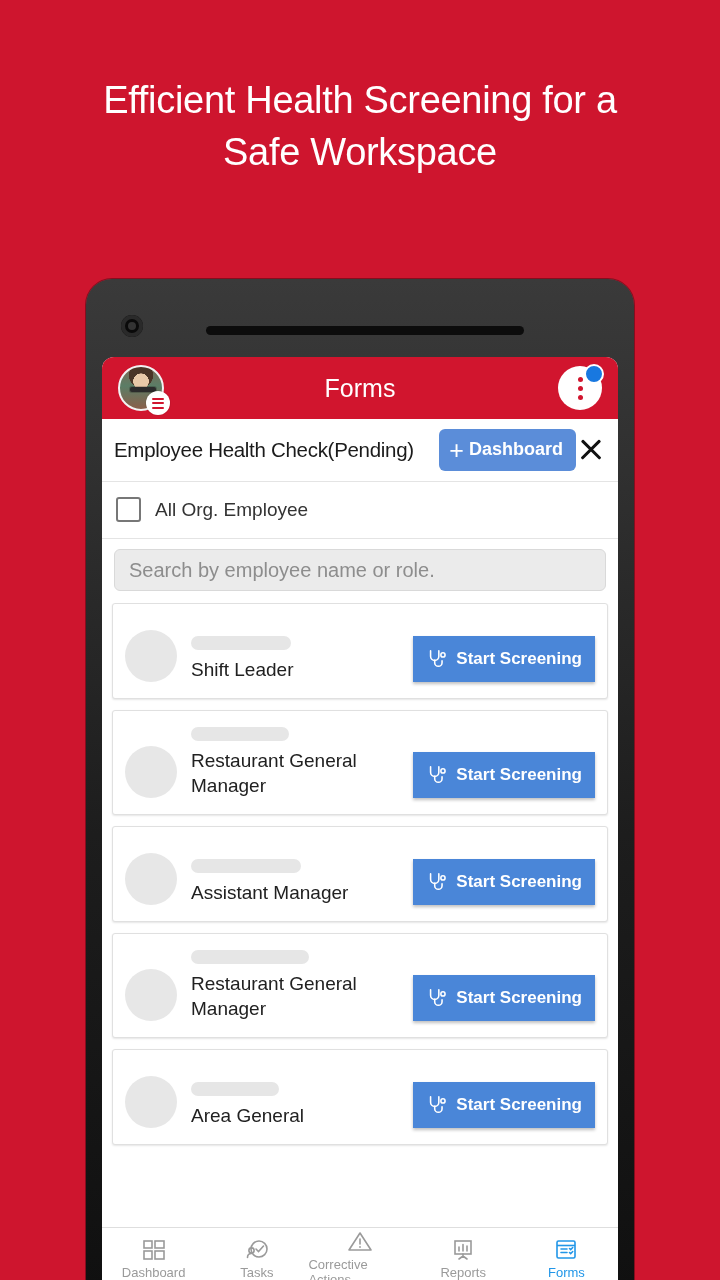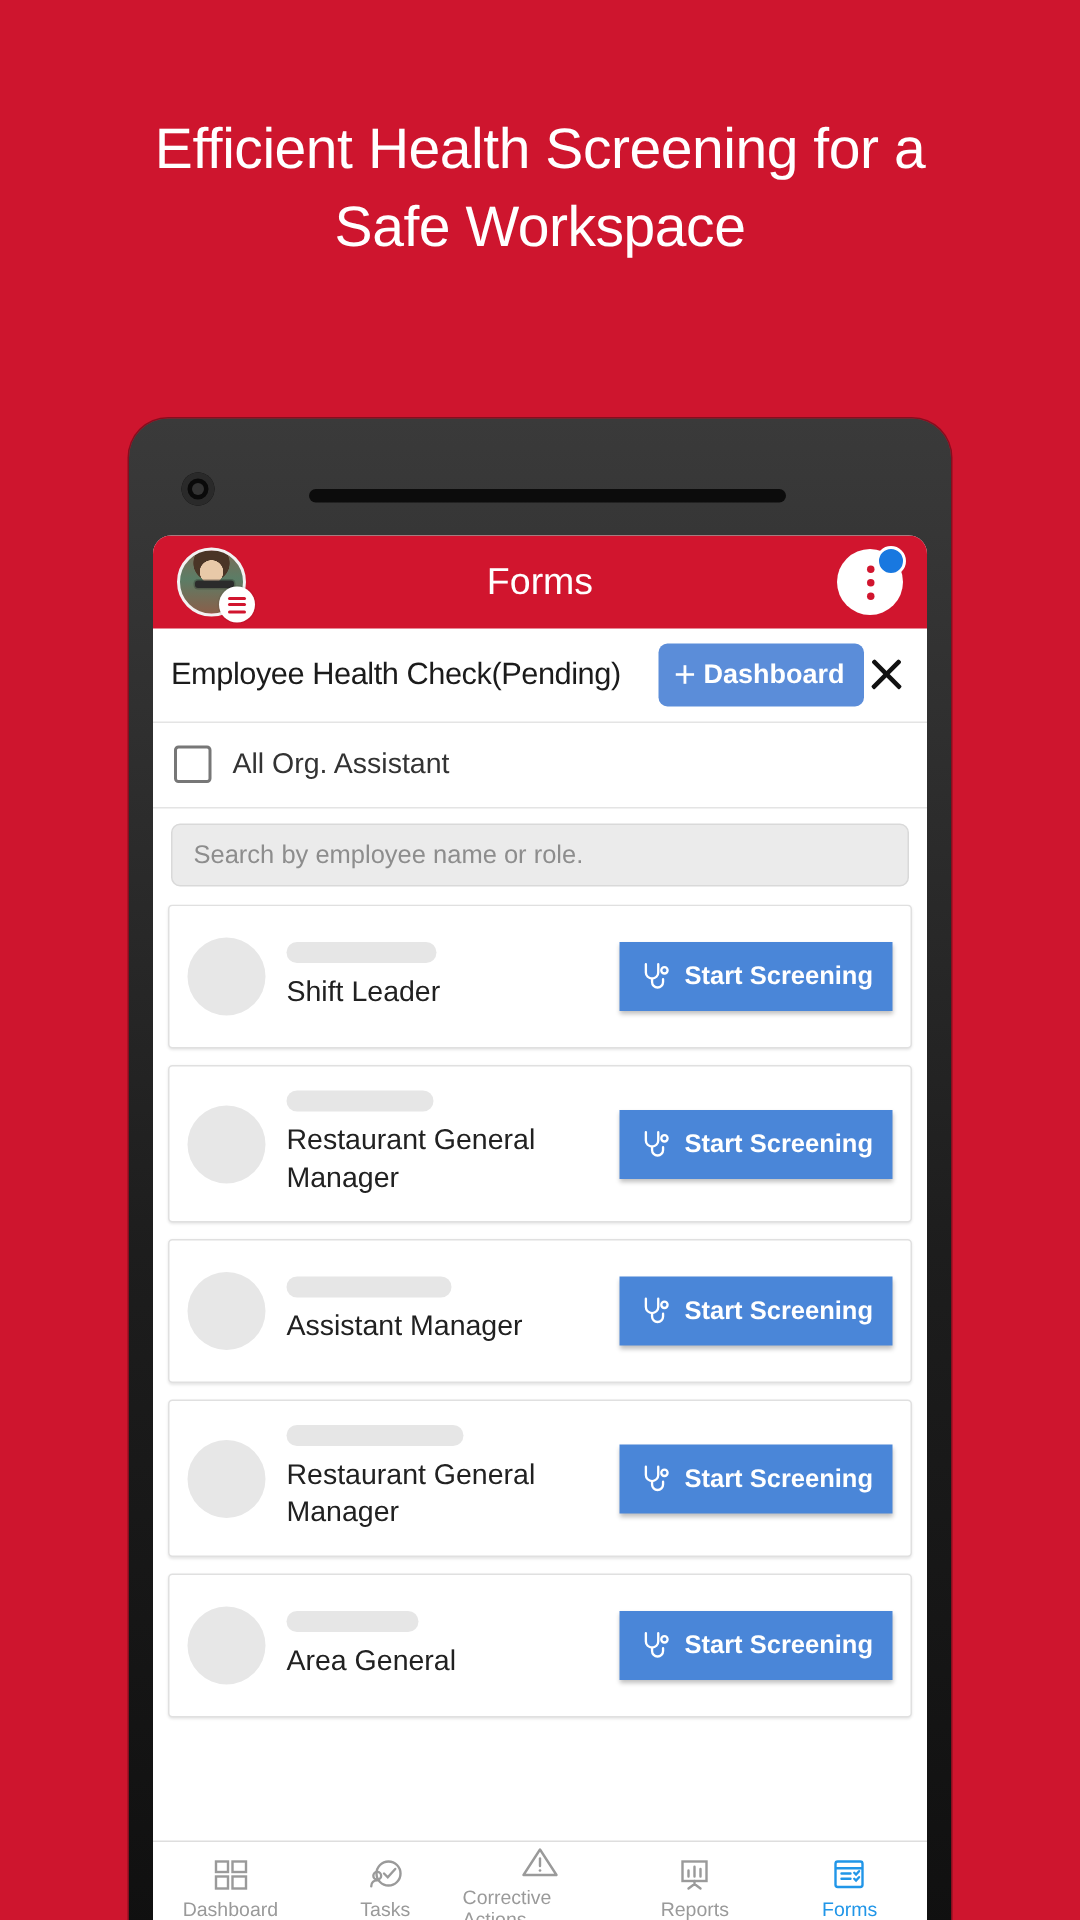--- a/index.html
+++ b/index.html
@@ -223,41 +223,41 @@
 
   
   .search-wrap{ padding:10px 12px 12px; flex-shrink:0; }
   .search-input{
     width:100%;
     height:42px;
     background:#ebebeb;
     border:1px solid #d9d9d9;
     border-radius:6px;
     padding:0 14px;
-    font-size:17px;
+    font-size:20px;
     color:#555;
     font-family:"Liberation Sans", sans-serif;
     outline:none;
   }
   .search-input::placeholder{ color:#8d8d8d; }
 
   
   .list{
     flex:1;
     overflow:hidden;
     padding:0 10px;
   }
   .emp-card{
     background:#fff;
     border:1px solid #e0e0e0;
     border-radius:3px;
     box-shadow:0 1px 2px rgba(0,0,0,.10);
     margin-bottom:11px;
     display:flex;
-    align-items:center;
+    align-items:flex-end;
     padding:16px 12px;
     min-height:96px;
   }
   .emp-avatar{
     width:52px;height:52px;border-radius:50%;
     background:#e7e7e7;
     flex-shrink:0;
   }
   .emp-info{
     margin-left:14px;
@@ -350,21 +350,21 @@
       <div class="form-title">Employee Health Check(Pending)</div>
       <button class="btn-add">
         <span class="plus">+</span>
         <span>Dashboard</span>
       </button>
       <div class="btn-close"></div>
     </div>
 
     <div class="checkrow">
       <div class="checkbox"></div>
-      <span>All Org. Assistant</span>
+      <span>All Org. Employee</span>
     </div>
 
     <div class="search-wrap">
       <input class="search-input" type="text" placeholder="Search by employee name or role." style="">
     </div>
 
     <div class="list">
 
       <div class="emp-card">
         <div class="emp-avatar"></div>

